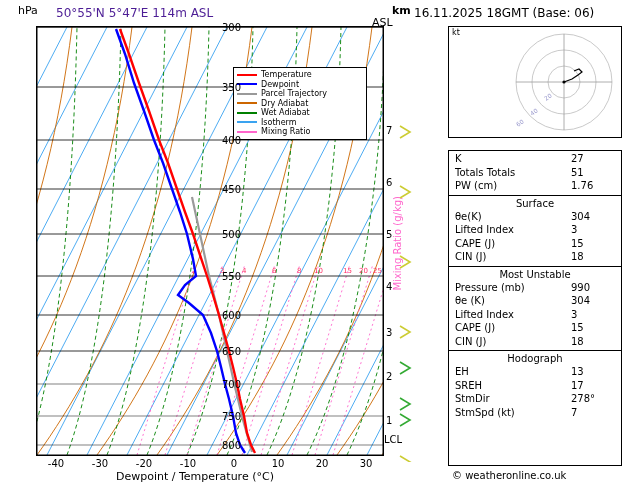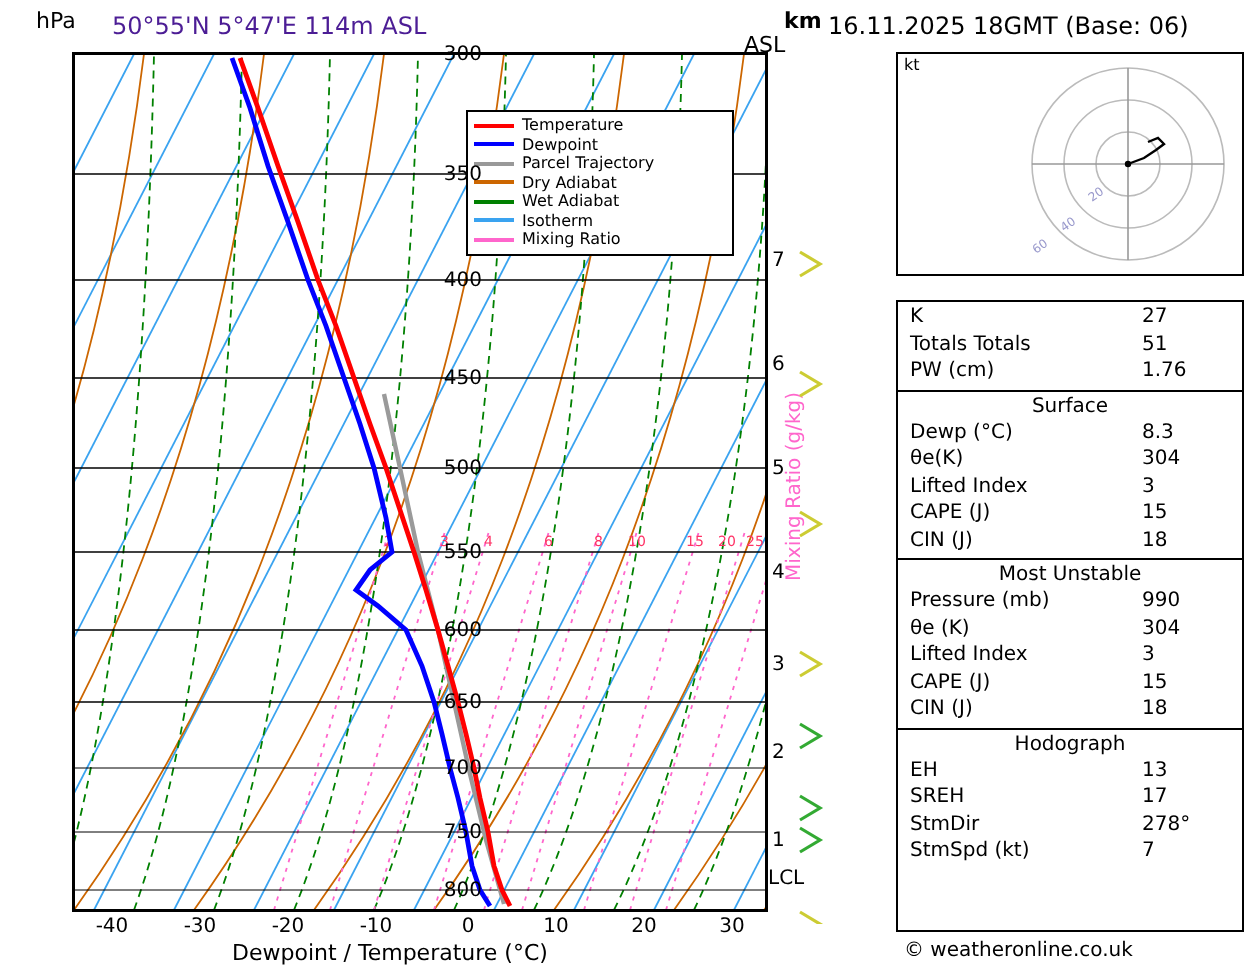--- a/index.html
+++ b/index.html
@@ -21,21 +21,21 @@
   .xlab{position:absolute;top:458px;font-size:10px;color:#000;text-align:center;width:30px;margin-left:19px;}
   .kmlab{position:absolute;left:386px;font-size:10px;color:#000;}
   .lcl{position:absolute;left:384px;top:434px;font-size:10px;color:#000;}
 
   .xaxis-title{position:absolute;left:116px;top:470px;font-size:11px;color:#000;}
 
   .mix-axis{position:absolute;left:392px;top:196px;font-size:10px;color:#ff66cc;
             writing-mode:vertical-rl;transform:rotate(180deg);}
 
   
-  .legend{position:absolute;left:196px;top:28px;width:126px;background:#fff;border:1px solid #000;
+  .legend{position:absolute;left:196px;top:40px;width:126px;background:#fff;border:1px solid #000;
           padding:2px 3px;font-size:8px;line-height:9.5px;}
   .legend .row{display:flex;align-items:center;height:9.5px;}
   .legend .sw{width:20px;height:0;border-top-width:2px;border-top-style:solid;margin-right:4px;}
 
   
   .hodo{position:absolute;left:448px;top:26px;width:174px;height:112px;border:1px solid #000;background:#fff;box-sizing:border-box;padding-left:29px;}
   .hodo .kt{position:absolute;left:3px;top:1px;font-size:8px;color:#000;}
 
   
   .info{position:absolute;left:448px;top:150px;width:174px;height:316px;border:1px solid #000;background:#fff;box-sizing:border-box;font-size:10px;}
@@ -278,24 +278,20 @@
         </div>
       <div class="ln">
           <span class="k">PW (cm)</span>
           <span class="v">1.76</span>
         </div>
     </div>
 
     <div class="sec">
       <div class="hdr">Surface</div>
       <div class="ln">
-          <span class="k">Dewp (°C)</span>
-          <span class="v">8.3</span>
-        </div>
-      <div class="ln">
           <span class="k">θe(K)</span>
           <span class="v">304</span>
         </div>
       <div class="ln">
           <span class="k">Lifted Index</span>
           <span class="v">3</span>
         </div>
       <div class="ln">
           <span class="k">CAPE (J)</span>
           <span class="v">15</span>

